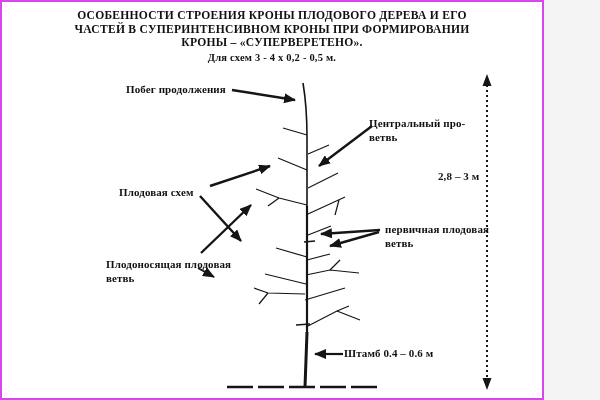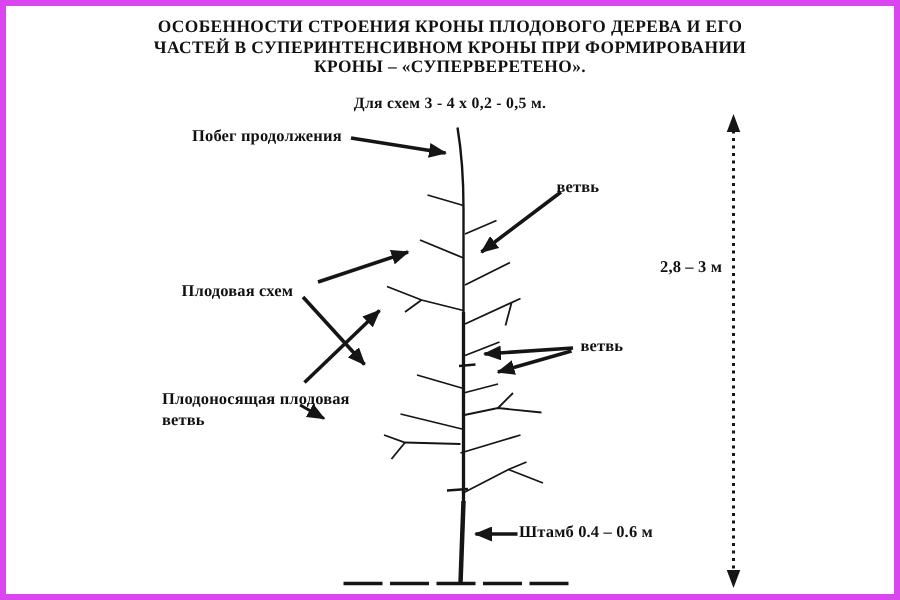--- a/index.html
+++ b/index.html
@@ -1,25 +1,25 @@
 <!DOCTYPE html>
 <html><head>
 <meta charset="utf-8">
 <style>
   html,body{margin:0;padding:0;background:#f4f4f4;}
   .canvas{
-    position:relative;width:600px;height:400px;background:#ffffff;
-    border:4px solid #d946ef;box-sizing:border-box;overflow:hidden;
+    position:relative;width:544px;height:400px;background:#ffffff;
+    border:2px solid #d946ef;box-sizing:border-box;overflow:hidden;
     font-family:"Liberation Serif","DejaVu Serif",serif;color:#111;
   }
   .title-block{
     position:absolute;top:7px;left:0;width:100%;text-align:center;
     font-weight:bold;font-size:11.6px;line-height:13.5px;letter-spacing:.25px;
   }
-  .title-note{font-size:10.5px;margin-top:11px;letter-spacing:.2px;}
+  .title-note{font-size:10.5px;margin-top:1px;letter-spacing:.2px;}
   .lbl{
     position:absolute;font-weight:bold;font-size:11px;line-height:13.5px;
     white-space:nowrap;letter-spacing:.1px;
   }
   svg{position:absolute;top:0;left:0;}
   .ink{stroke:#151515;fill:none;}
 </style>
 </head>
 <body>
 
@@ -86,30 +86,32 @@
   <div class="title-block">
     <div>ОСОБЕННОСТИ СТРОЕНИЯ КРОНЫ ПЛОДОВОГО ДЕРЕВА И ЕГО</div>
     <div>ЧАСТЕЙ В СУПЕРИНТЕНСИВНОМ КРОНЫ ПРИ ФОРМИРОВАНИИ</div>
     <div>КРОНЫ – «СУПЕРВЕРЕТЕНО».</div>
     <div class="title-note">Для схем 3 - 4 х 0,2 - 0,5 м.</div>
   </div>
 
   <div class="lbl" style="left:124px;top:81px;">Побег продолжения</div>
 
   <div class="lbl" style="left:367px;top:115px;">
+    <div>Центральный про-</div>
     <div>ветвь</div>
   </div>
 
   <div class="lbl" style="left:117px;top:184px;">Плодовая схем</div>
 
   <div class="lbl" style="left:104px;top:256px;">
     <div>Плодоносящая плодовая</div>
     <div>ветвь</div>
   </div>
 
   <div class="lbl" style="left:383px;top:221px;">
+    <div>первичная плодовая</div>
     <div>ветвь</div>
   </div>
 
   <div class="lbl" style="left:342px;top:345px;text-align:right;">Штамб 0.4 – 0.6 м</div>
 
   <div class="lbl" style="left:436px;top:168px;">2,8 – 3 м</div>
 </div>
 
 </body></html>

